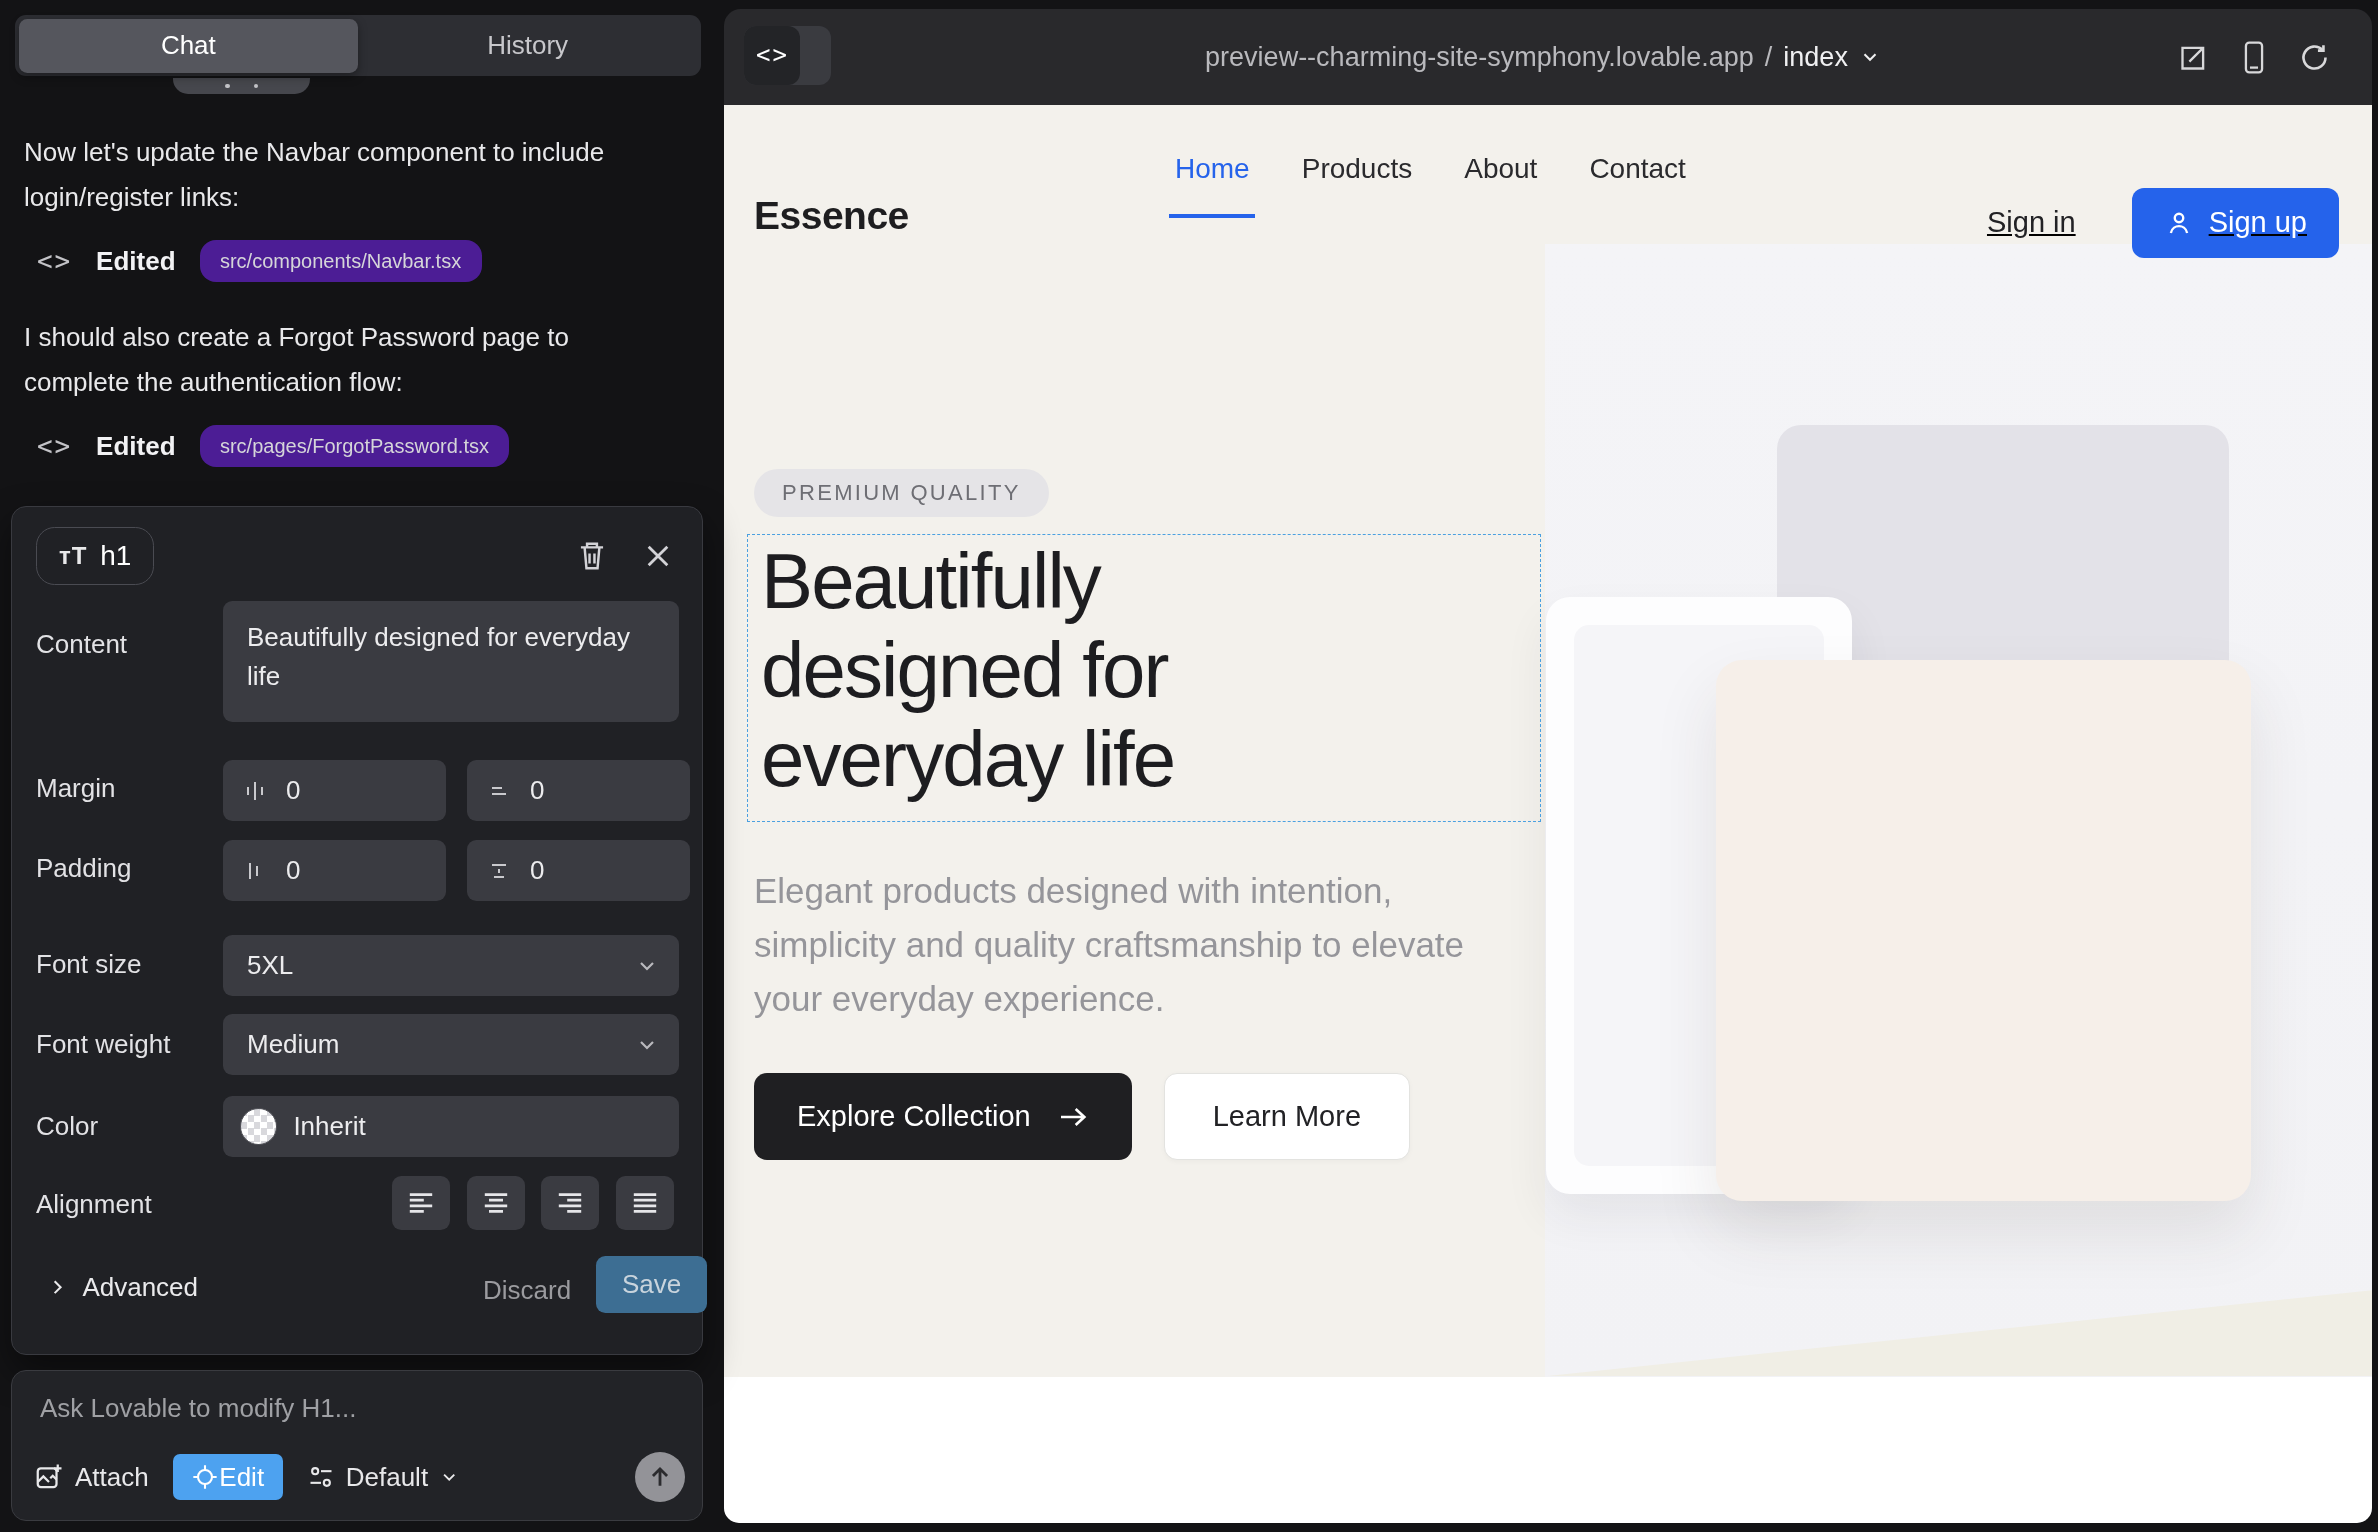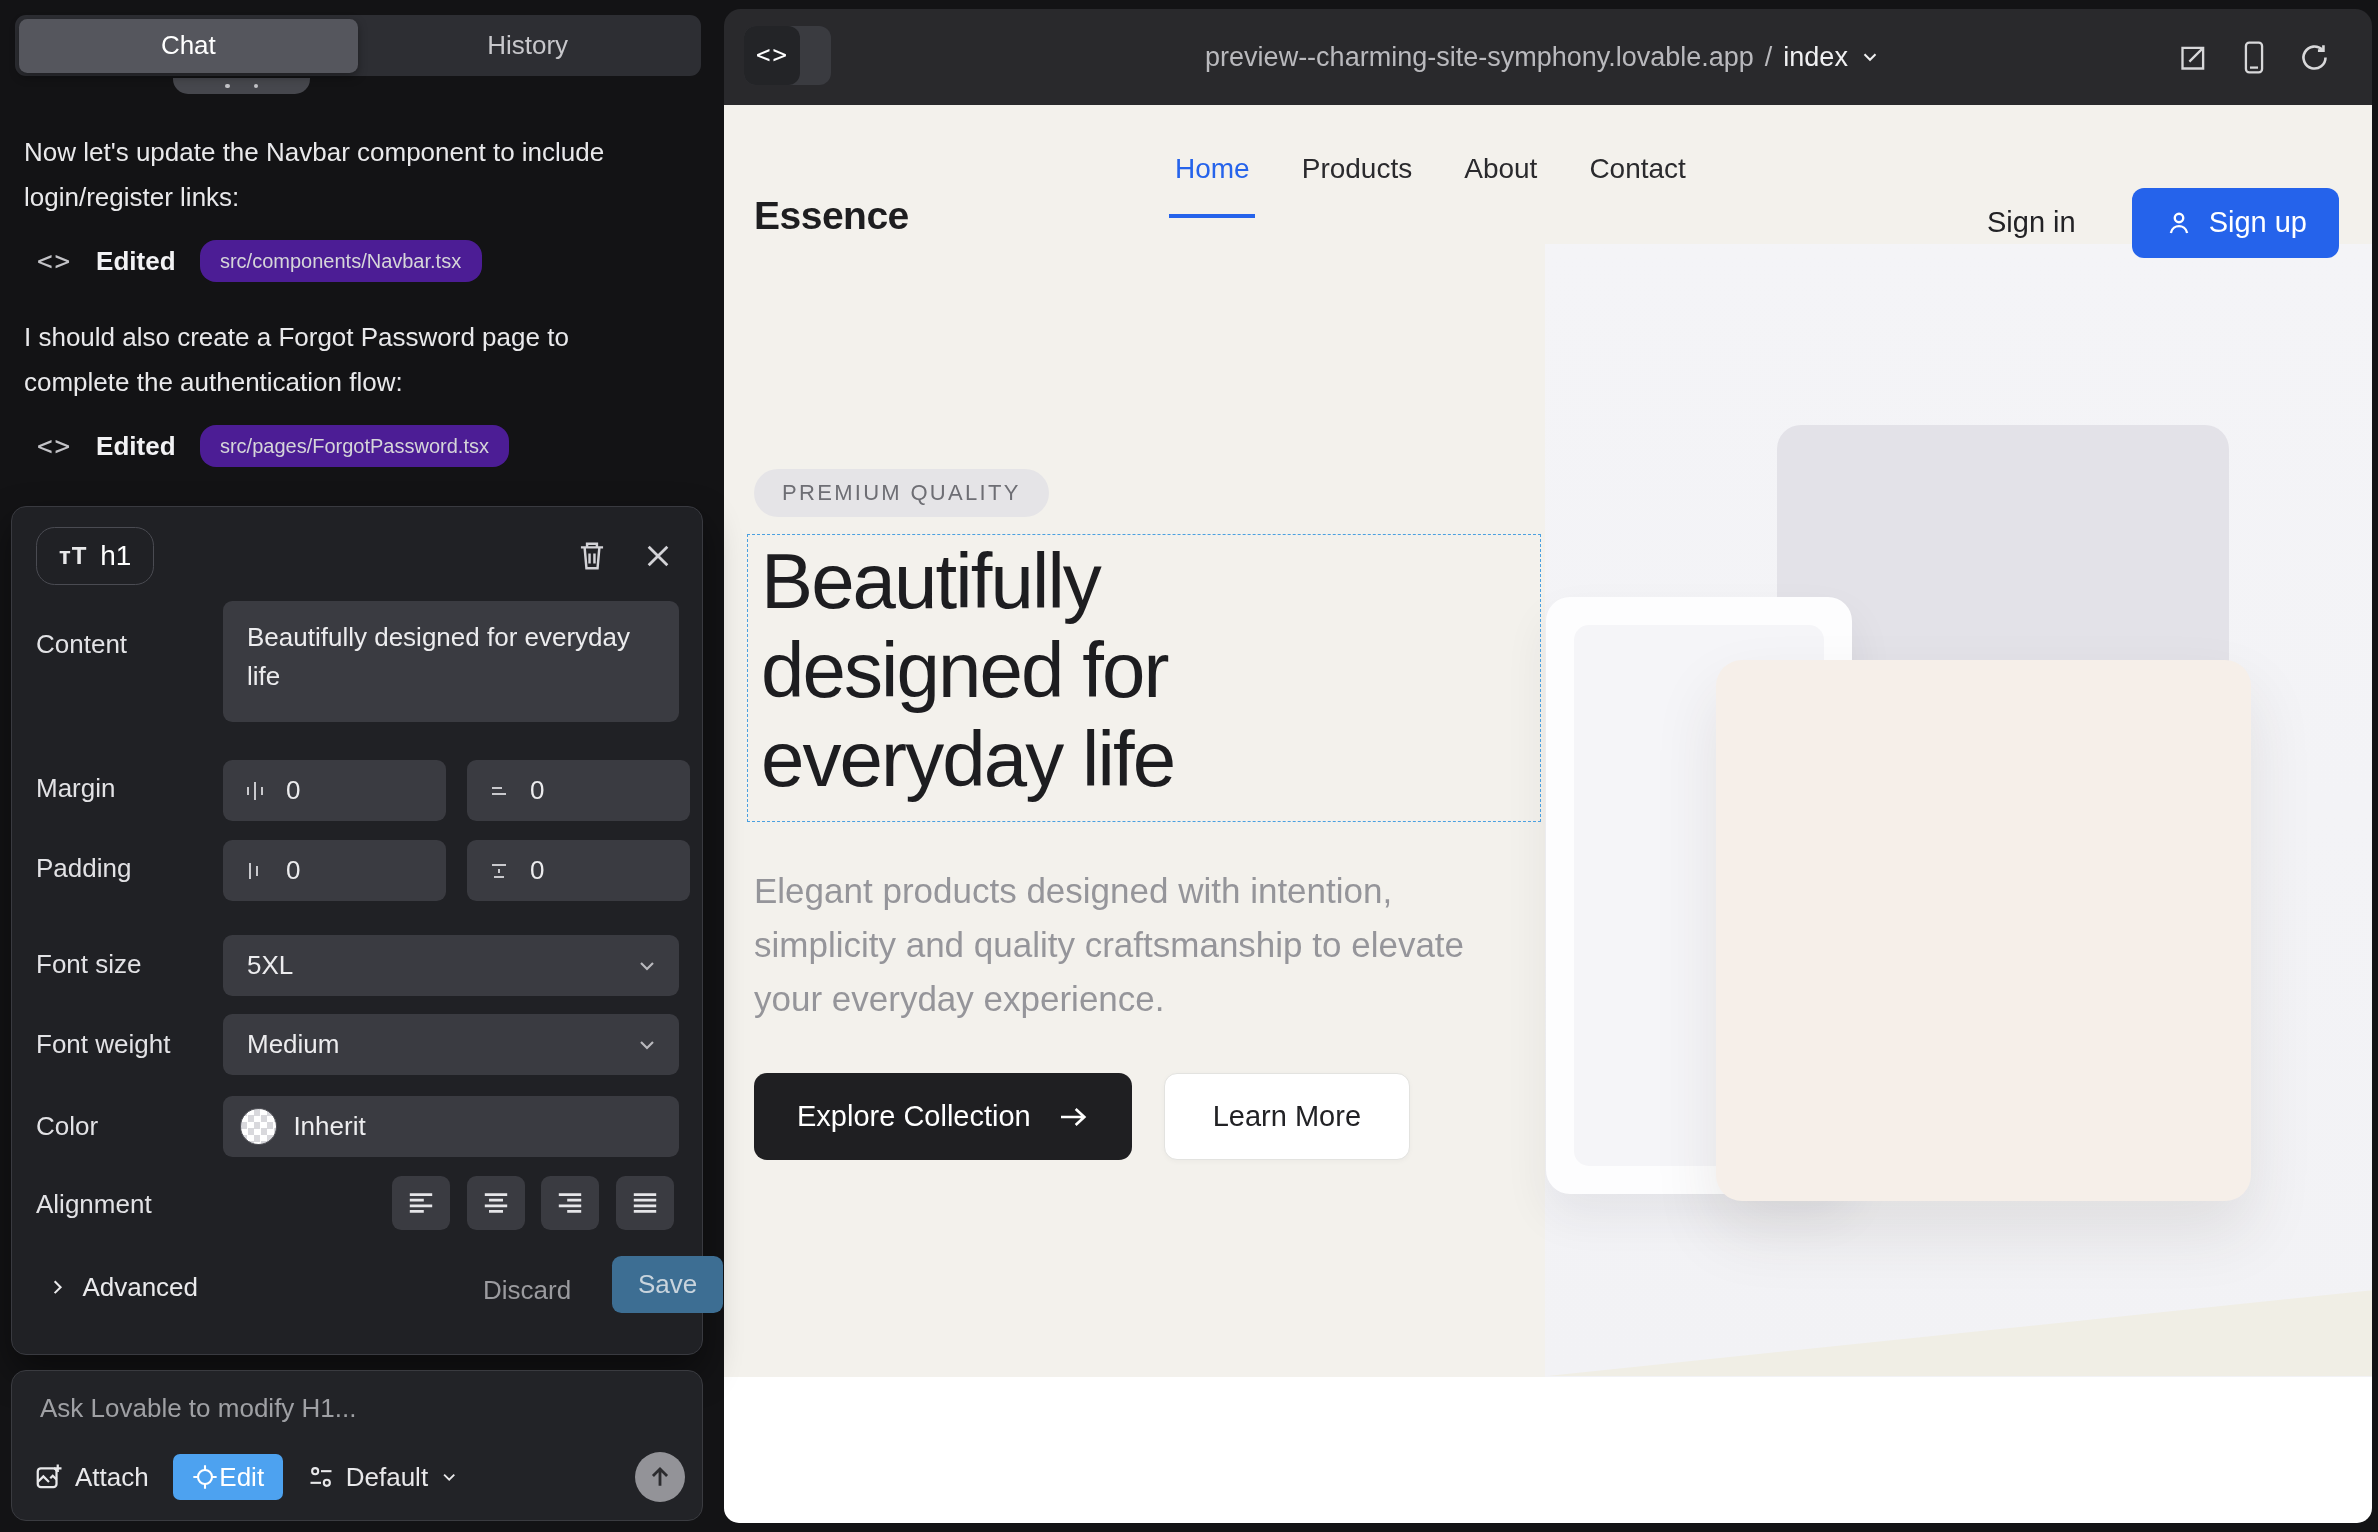--- a/index.html
+++ b/index.html
@@ -65,21 +65,21 @@
   .shape-white { position:absolute; left:822px; top:492px; width:306px; height:597px; border-radius:24px; background:#fdfdfe; box-shadow:0 22px 46px rgba(40,40,60,.07); }
   .shape-white .inner { position:absolute; left:28px; top:28px; right:28px; bottom:28px; background:#f5f5f8; border-radius:15px; }
   .shape-cream { position:absolute; left:992px; top:555px; width:535px; height:541px; border-radius:26px; background:#f6efe9; box-shadow:0 32px 65px rgba(60,50,40,.10); }
 
   .site-nav { position:absolute; left:0; top:0; right:0; height:139px;margin-top:48px; }
   .brand { position:absolute; left:30px; top:41px; font-size:39px; font-weight:bold; color:#1e1e20; letter-spacing:-0.5px; }
   .nav-links { position:absolute; left:451px; top:0; height:139px; display:flex; align-items:flex-start; gap:52px; }
   .nav-link { font-size:28px; color:#2a2a2d; cursor:pointer; position:relative; }
   .nav-link.active { color:#2563eb; }
   .nav-link.active .underline { position:absolute; left:-5.6px; right:-5.6px; bottom:-33px; height:4.6px; background:#2563eb; }
-  .nav-right { position:absolute; right:33px; top:0; height:139px; display:flex; align-items:center; gap:56px; }
+  .nav-right { position:absolute; right:33px; top:0; height:139px; display:flex; align-items:center; gap:56px;text-decoration:underline; }
   .signin { font-size:29px; color:#222225; cursor:pointer; }
   .signup { display:flex; align-items:center; gap:15px; background:#2563eb; color:#fff; font-size:29px; border-radius:12px; height:70px; padding:16px 32px; cursor:pointer; }
 
   .badge { position:absolute; left:30px; top:364px; height:48px; background:#e5e4e7; border-radius:24px; display:flex; align-items:center; padding:0 28px; font-size:22px; letter-spacing:2.3px; color:#6e6e74; font-weight:500; }
   .sel-box { position:absolute; left:23px; top:429px; width:794px; height:288px; border:1.9px dashed #4ba0e0; }
   .hero-h1 { position:absolute; left:13px; top:1.9px; width:603px; font-size:78px; line-height:89px; font-weight:500; letter-spacing:-1.9px; color:#1d1d20; }
   .hero-p { position:absolute; left:30px; top:759px; width:742px; font-size:35px; line-height:54px; color:#95959a; }
   .cta-row { position:absolute; left:30px; top:968px; display:flex; gap:32px; }
   .cta-primary { display:flex; align-items:center; gap:26px; background:#1f1f22; color:#fff; font-size:29px; border-radius:13px; height:87px; padding:0 43px; cursor:pointer; }
   .cta-secondary { display:flex; align-items:center; justify-content:center; background:#fff; color:#222225; font-size:29px; border:0.9px solid #e3e3e0; border-radius:13px; height:87px; padding:0 48px; cursor:pointer; box-shadow:0 1.9px 5.6px rgba(0,0,0,.03); }
@@ -219,21 +219,21 @@
       </div>
     </div>
 
     <div class="abs footer-advanced" style="left:35px; top:765px;">
       <svg width="20.4" height="20.4" viewBox="0 0 24 24" stroke="currentColor" stroke-width="2.4" fill="none">
           <path d="M9 5l7 7-7 7"></path>
         </svg>
       <span>Advanced</span>
     </div>
     <div class="abs discard" style="left:471px; top:768px;">Discard</div>
-    <button class="abs save-btn" style="left:600px; top:749px;">Save</button>
+    <button class="abs save-btn" style="left:584px; top:749px;">Save</button>
   </div>
 
   <div class="abs prompt">
     <input type="text" placeholder="Ask Lovable to modify H1..." style="">
     <div class="prompt-row">
       <div class="prompt-tool">
         <svg width="30" height="30" viewBox="0 0 24 24" stroke="currentColor" stroke-width="1.8" fill="none">
           <rect x="3" y="5" width="15" height="15" rx="2.5"></rect>
             <path d="M3 16l4.5-4.5L12 16M13 13l2-2 3 3M19 2v6M16 5h6"></path>
         </svg>

